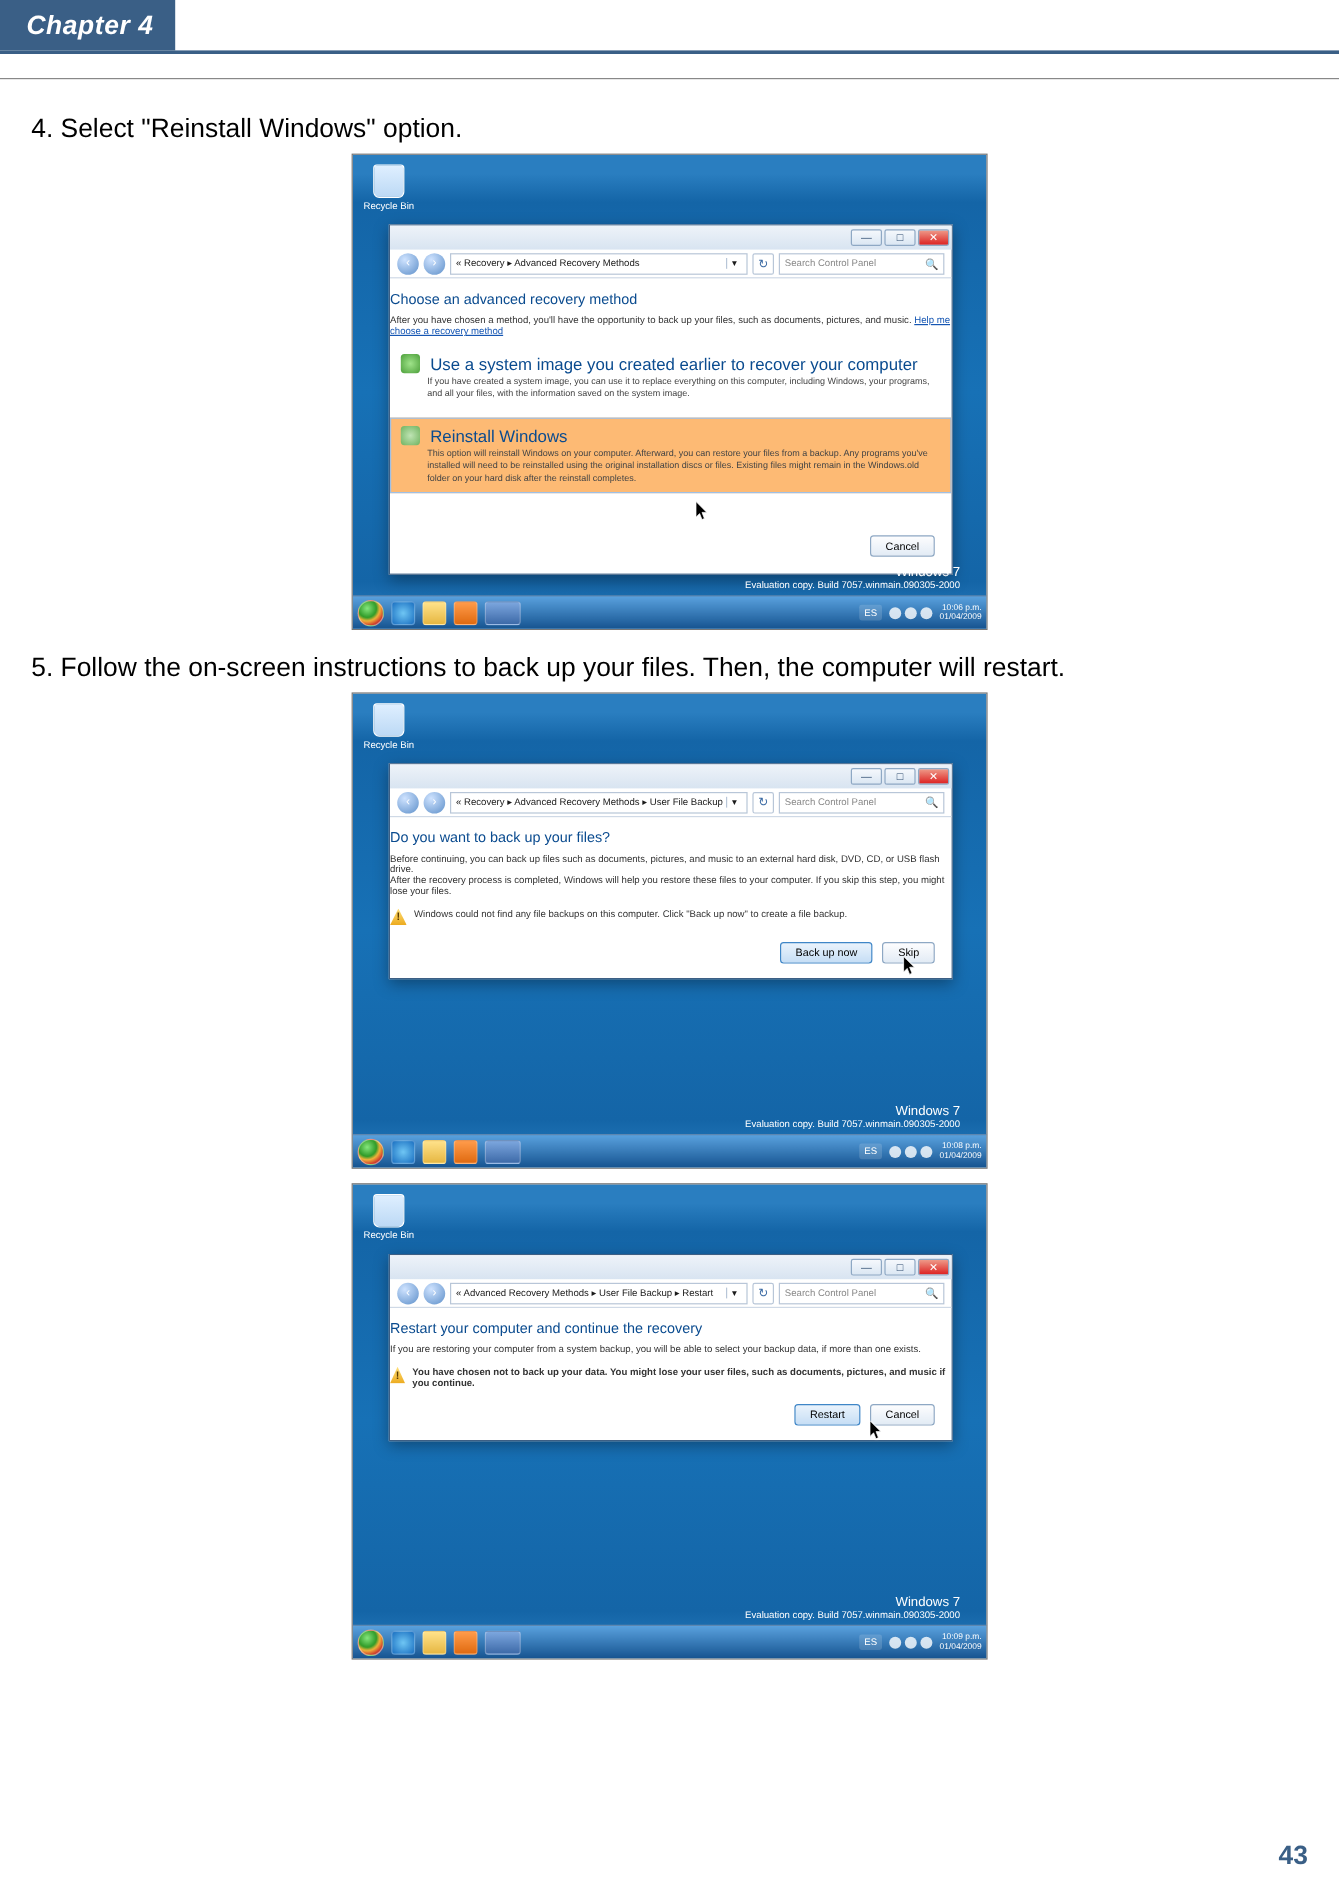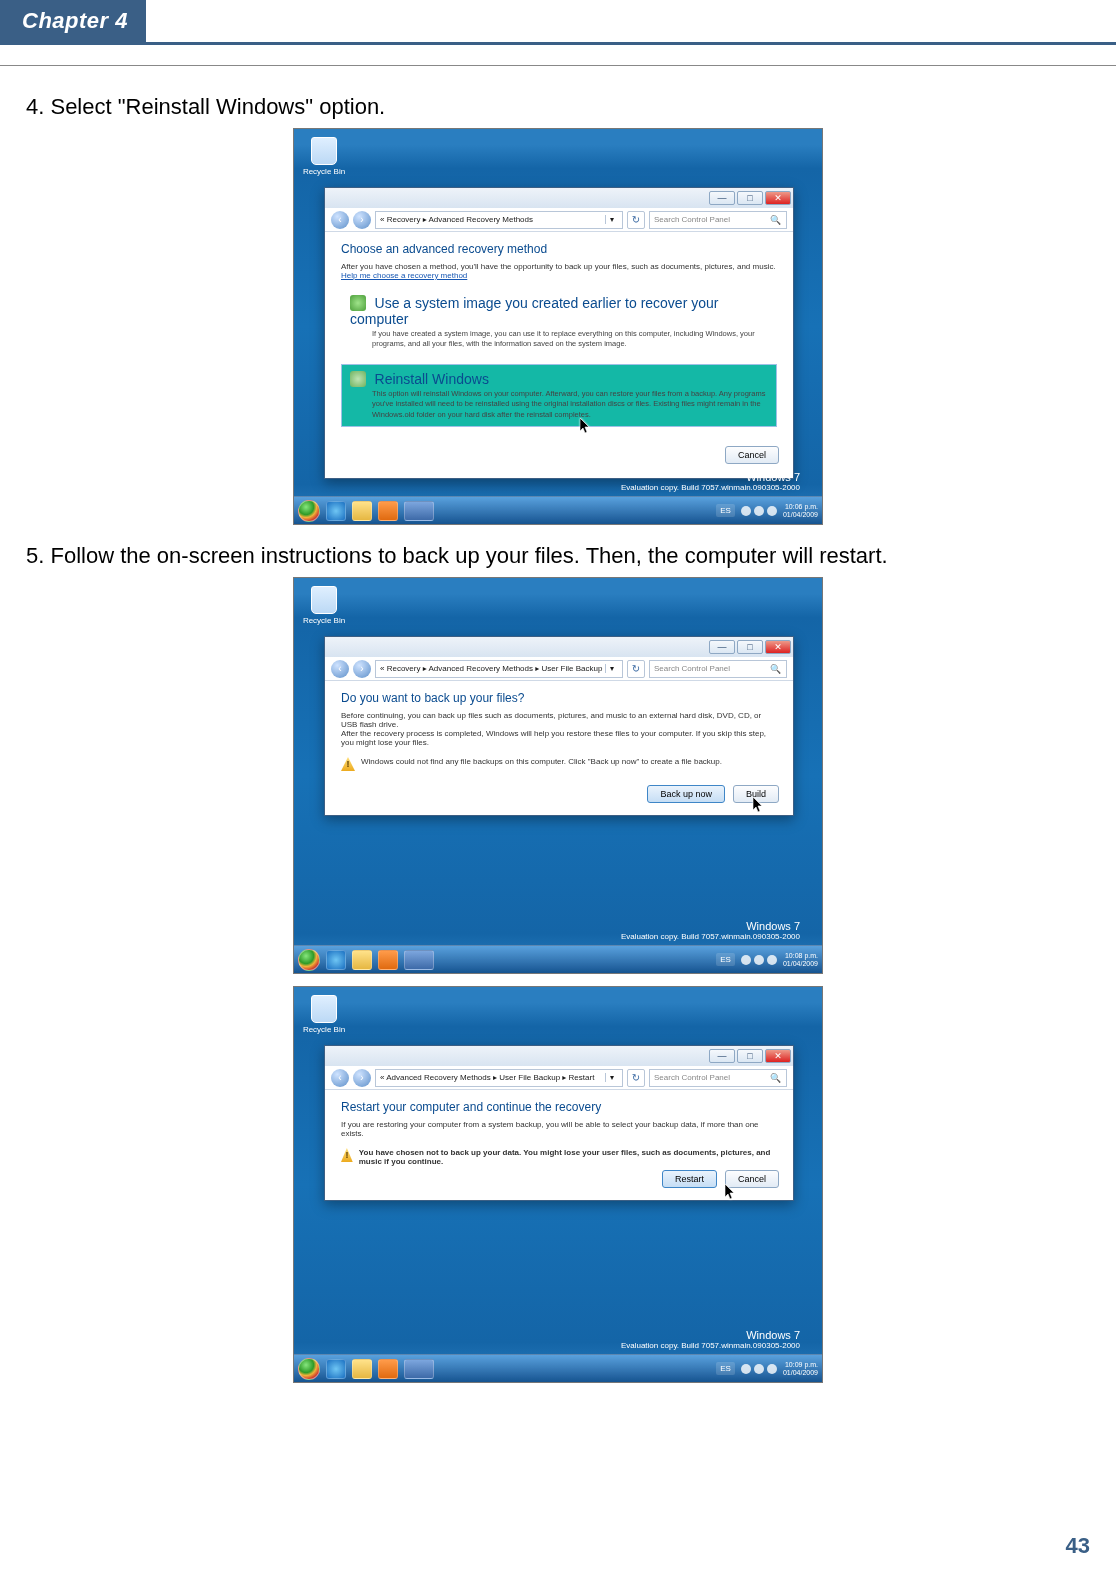--- a/index.html
+++ b/index.html
@@ -171,31 +171,31 @@
   .breadcrumb-box .drop{margin-left:auto;border-left:1px solid #b8c6d8;padding:0 4px;}
   .refresh-mini{width:18px;height:18px;border:1px solid #b8c6d8;border-radius:2px;display:flex;align-items:center;justify-content:center;font-size:10px;color:#3b6aa3;}
   .search-box{
     width:138px;height:18px;border:1px solid #b8c6d8;
     font-size:8px;color:#888;padding:0 4px;
     display:flex;align-items:center;justify-content:space-between;
     background:#fff;
   }
   .sicon{font-size:9px;color:#3b6aa3;}
 
-  .dlg-body { padding:10px 16px; font-size:9px; color:#224; }
+  .dlg-body { padding:10px 0; font-size:9px; color:#224; }
   .dlg-h { color:#0a4b8f; font-size:12px; margin-bottom:6px; }
   .dlg-sub { font-size:8px; color:#333; margin-bottom:2px; }
   .dlg-link { color:#1556b3; text-decoration:underline; font-size:8px;margin-top:35px; }
 
   .method {
     border:1px solid transparent;
     padding:6px 8px;
     margin-top:8px;
   }
-  .method.selected { border:1px solid #9ec0e6; background:#14b8a6; }
+  .method.selected { border:1px solid #9ec0e6; background:#fdba74; }
   .method-icon {
     width:16px;height:16px;
     border-radius:3px; display:inline-block; vertical-align:top; margin-right:6px;
   }
   .mi-green{background:radial-gradient(circle,#9fe38a,#4c9f3a);}
   .mi-disc{background:radial-gradient(circle,#bfe4b4,#6fb25f);}
   .method-title{ color:#0a4b8f; font-size:14px; }
   .method-desc{ font-size:7.5px; color:#444; margin-top:2px; line-height:1.35; padding-left:22px;}
 
   .dlg-footer{
@@ -368,21 +368,21 @@
         <div class="dlg-h">Do you want to back up your files?</div>
         <div class="dlg-sub" style="margin-bottom:0;">Before continuing, you can back up files such as documents, pictures, and music to an external hard disk, DVD, CD, or USB flash drive.</div>
         <div class="dlg-sub">After the recovery process is completed, Windows will help you restore these files to your computer. If you skip this step, you might lose your files.</div>
         <div class="warn-row">
           <div class="warn-icon">!</div>
           <div class="wtxt">Windows could not find any file backups on this computer. Click "Back up now" to create a file backup.</div>
         </div>
       </div>
       <div class="dlg-footer" style="bottom:12px;">
         <div class="btn primary">Back up now</div>
-        <div class="btn">Build</div>
+        <div class="btn">Skip</div>
       </div>
       <div class="cursor" style="left:428px;top:160px;">
         <svg viewBox="0 0 12 18">
             <path d="M0 0 L0 13 L3 10 L5 15 L7 14 L5 9 L9 9 Z" fill="#000" stroke="#fff" stroke-width="0.6"></path>
           </svg>
       </div>
     </div>
 
     <div class="eval-band">
       <div>Windows 7</div>

